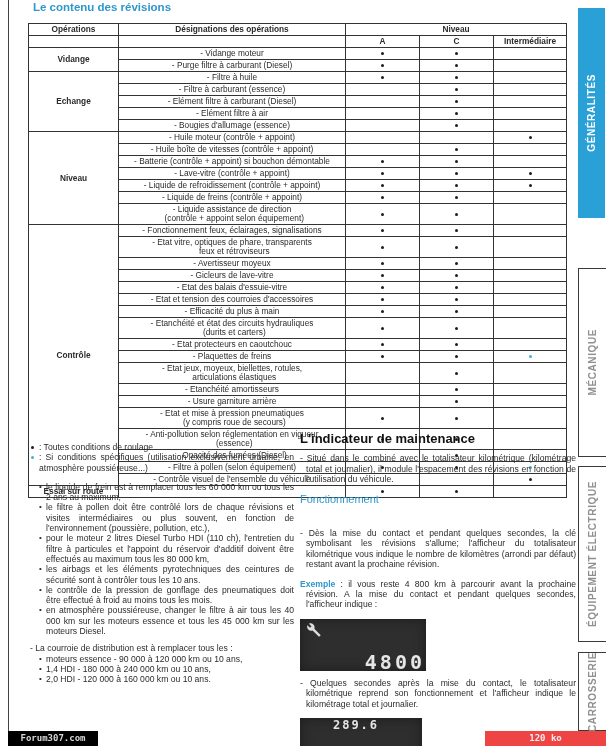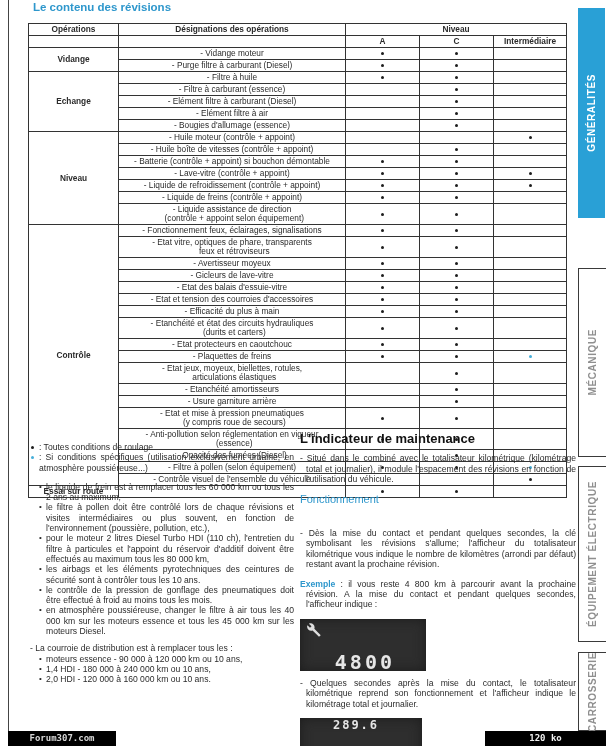--- a/index.html
+++ b/index.html
@@ -34,42 +34,42 @@
   .note-item .sub-dot{position:absolute;left:9px;top:0;font-size:8px;}
 
   .col-right{position:absolute;left:300px;top:434px;width:276px;font-size:8.6px;line-height:10.4px;text-align:justify;}
   .maint-heading{font-size:13px;font-weight:bold;color:#111;margin:0 0 9px 0;}
   .col-right p{margin:0 0 9px 0;padding-left:6px;text-indent:-6px;}
   .sub-heading{font-size:11px;font-weight:normal;color:#2e97cc;margin:1px 0 24px 0;}
   .example-label{color:#2e97cc;font-weight:bold;}
 
   .lcd{background:#2e2e2e;color:#e6e6e6;font-family:"DejaVu Sans Mono", monospace;position:relative;box-shadow:inset 0 0 12px #1c1c1c;}
   .lcd-1{width:126px;height:52px;margin:2px 0 7px 0;}
-  .lcd-1 .lcd-value{position:absolute;right:31px;bottom:3px;font-size:20px;font-weight:bold;letter-spacing:3px;}
+  .lcd-1 .lcd-value{position:absolute;right:1px;bottom:3px;font-size:20px;font-weight:bold;letter-spacing:3px;}
   .lcd-1 .wrench{position:absolute;left:7px;top:4px;}
   .lcd-2{width:122px;height:45px;margin-top:2px;}
   .lcd-2 .lcd-top{position:absolute;top:2px;left:0;right:10px;text-align:center;font-size:12px;font-weight:bold;letter-spacing:2px;}
   .lcd-2 .lcd-bottom{position:absolute;bottom:2px;left:0;right:4px;text-align:center;font-size:17px;font-weight:bold;letter-spacing:3px;}
 
   
   .tab{position:absolute;left:578px;width:27px;display:flex;align-items:center;justify-content:center;}
   .tab-label{writing-mode:vertical-rl;transform:rotate(180deg);font-size:10px;font-weight:bold;letter-spacing:0.6px;white-space:nowrap;}
   .tab-active{background:#29a0d6;}
   .tab-active .tab-label{color:#fff;}
   .tab-inactive{background:#fff;border:1px solid #3a3a3a;}
   .tab-inactive .tab-label{color:#8f8f8f;}
   .tab-0{top:8px;height:210px;}
   .tab-1{top:268px;height:187px;}
   .tab-2{top:466px;height:174px;}
   .tab-3{top:652px;height:77px;}
 
   
-  .footer-left{position:absolute;left:8px;bottom:0;width:108px;height:15px;background:#000;color:#d6d6d6;
+  .footer-left{position:absolute;left:8px;bottom:0;width:90px;height:15px;background:#000;color:#d6d6d6;
     font-family:"DejaVu Sans Mono", monospace;font-size:9px;line-height:15px;text-align:center;font-weight:bold;}
-  .footer-right{position:absolute;right:0;bottom:0;width:121px;height:15px;background:#000000;color:#efefef;
+  .footer-right{position:absolute;right:0;bottom:0;width:121px;height:15px;background:#ef4444;color:#efefef;
     font-family:"DejaVu Sans Mono", monospace;font-size:9px;line-height:15px;text-align:center;font-weight:bold;}
 </style>
 </head>
 <body>
 
 <div class="left-rule"></div>
 
 <div class="page-title">Le contenu des révisions</div>
 
 <table class="rev-table">

